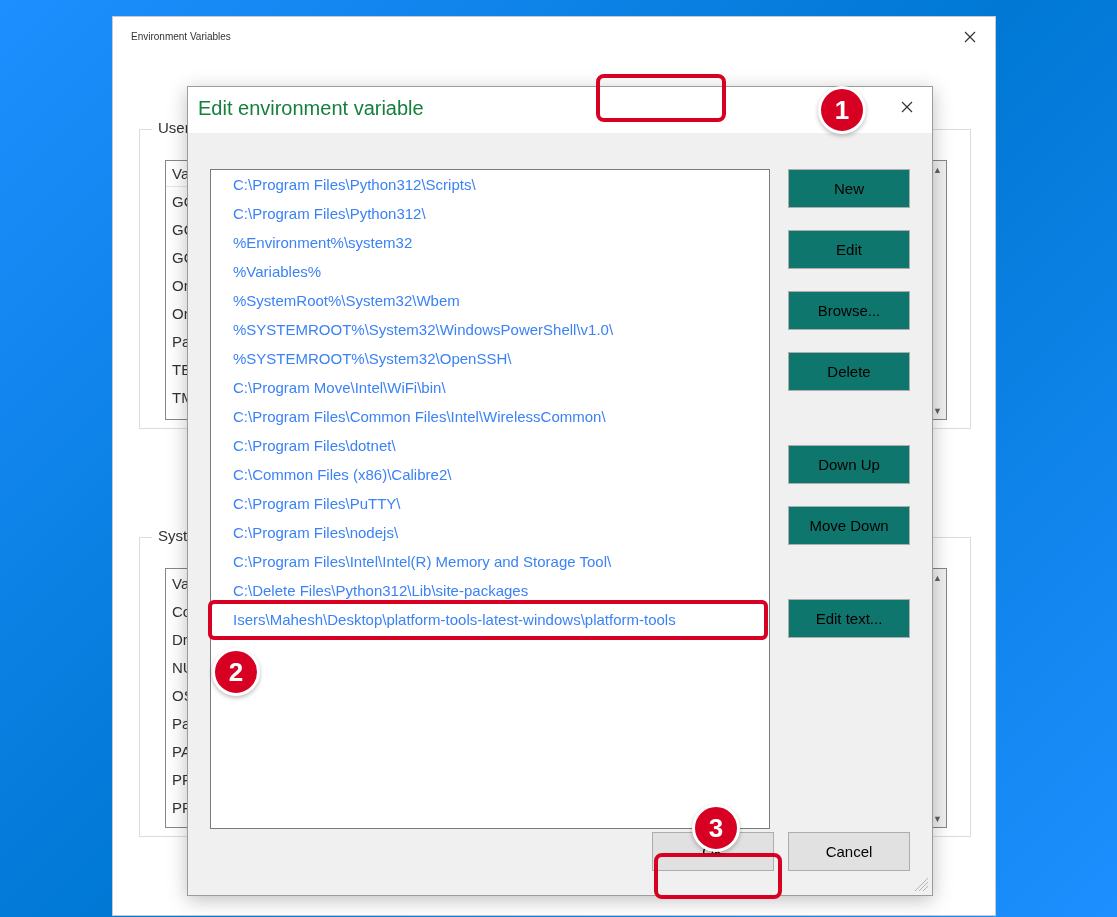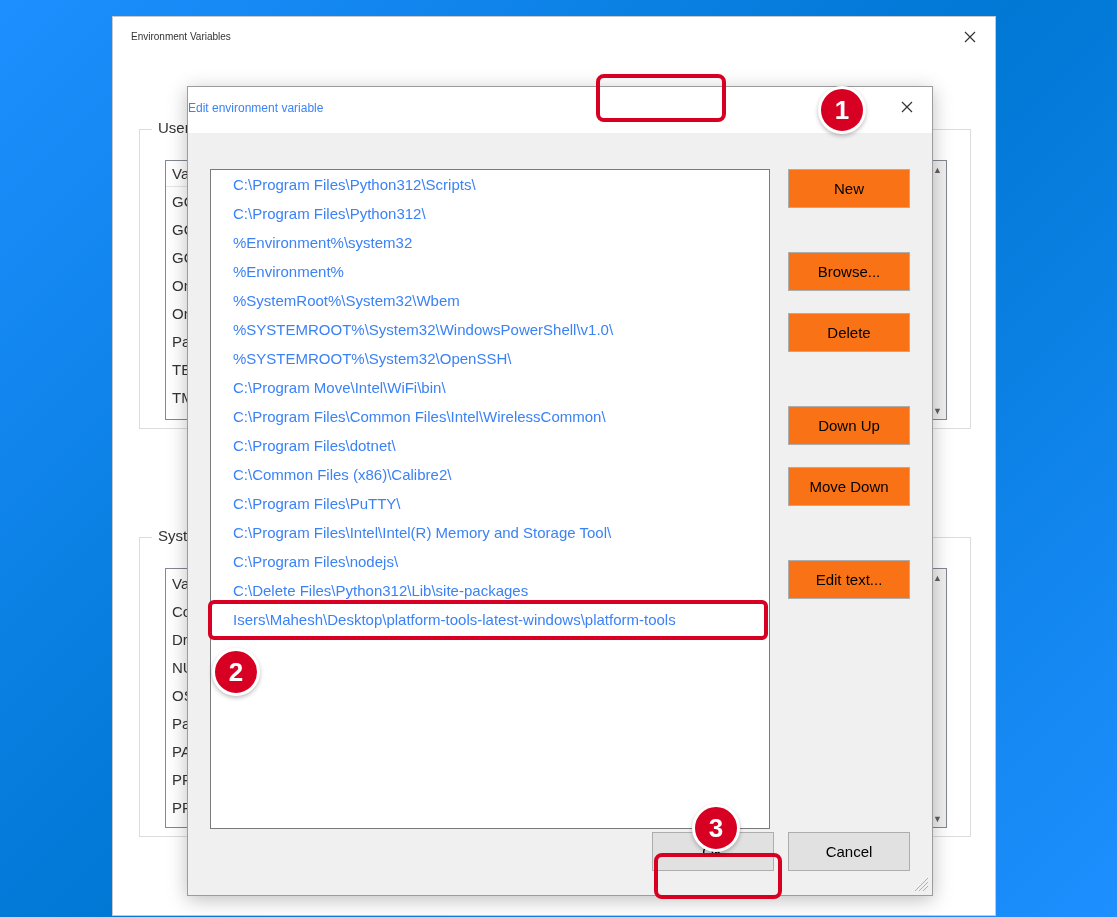--- a/index.html
+++ b/index.html
@@ -114,23 +114,23 @@
       box-shadow: 0 4px 18px rgba(0,0,0,0.25);
     }
     .edit-titlebar {
       position: relative;
       height: 42px;
       background: #fff;
       display: flex;
       align-items: center;
     }
     .edit-title {
-      padding-left: 0;
-      font-size: 12px;
-      color: #3b82f6;
+      padding-left: 10px;
+      font-size: 20px;
+      color: #15803d;
     }
     .edit-close {
       position: absolute;
       right: 0;
       top: 0;
       width: 50px;
       height: 40px;
       display: flex;
       align-items: center;
       justify-content: center;
@@ -167,21 +167,21 @@
     .side-btns {
       position: absolute;
       right: 22px;
       top: 36px;
       width: 122px;
       display: flex;
       flex-direction: column;
     }
     .side-btns button {
       height: 39px;
-      background: #f97316;
+      background: #0f766e;
       border: 1px solid #adadad;
       font-family: inherit;
       font-size: 15px;
       color: #000;
     }
     .side-btns .gap-s { height: 22px; }
     .side-btns .gap-l { height: 54px; }
 
     .bottom-btns {
       position: absolute;
@@ -305,39 +305,40 @@
         </svg>
     </div>
   </div>
   <div class="edit-body">
 
     <div class="path-list">
       <div id="pathItems">
           <div class="item">C:\Program Files\Python312\Scripts\</div>
           <div class="item">C:\Program Files\Python312\</div>
           <div class="item">%Environment%\system32</div>
-          <div class="item">%Environment%</div>
+          <div class="item">%Variables%</div>
           <div class="item">%SystemRoot%\System32\Wbem</div>
           <div class="item">%SYSTEMROOT%\System32\WindowsPowerShell\v1.0\</div>
           <div class="item">%SYSTEMROOT%\System32\OpenSSH\</div>
           <div class="item">C:\Program Move\Intel\WiFi\bin\</div>
           <div class="item">C:\Program Files\Common Files\Intel\WirelessCommon\</div>
           <div class="item">C:\Program Files\dotnet\</div>
           <div class="item">C:\Common Files (x86)\Calibre2\</div>
           <div class="item">C:\Program Files\PuTTY\</div>
+          <div class="item">C:\Program Files\nodejs\</div>
           <div class="item">C:\Program Files\Intel\Intel(R) Memory and Storage Tool\</div>
-          <div class="item">C:\Program Files\nodejs\</div>
           <div class="item">C:\Delete Files\Python312\Lib\site-packages</div>
           <div class="item">Isers\Mahesh\Desktop\platform-tools-latest-windows\platform-tools</div>
         </div>
     </div>
 
     <div class="side-btns">
       <button>New</button>
       <div class="gap-s"></div>
+      <button>Edit</button>
       <div class="gap-s"></div>
       <button>Browse...</button>
       <div class="gap-s"></div>
       <button>Delete</button>
       <div class="gap-l"></div>
       <button>Down Up</button>
       <div class="gap-s"></div>
       <button>Move Down</button>
       <div class="gap-l"></div>
       <button>Edit text...</button>

